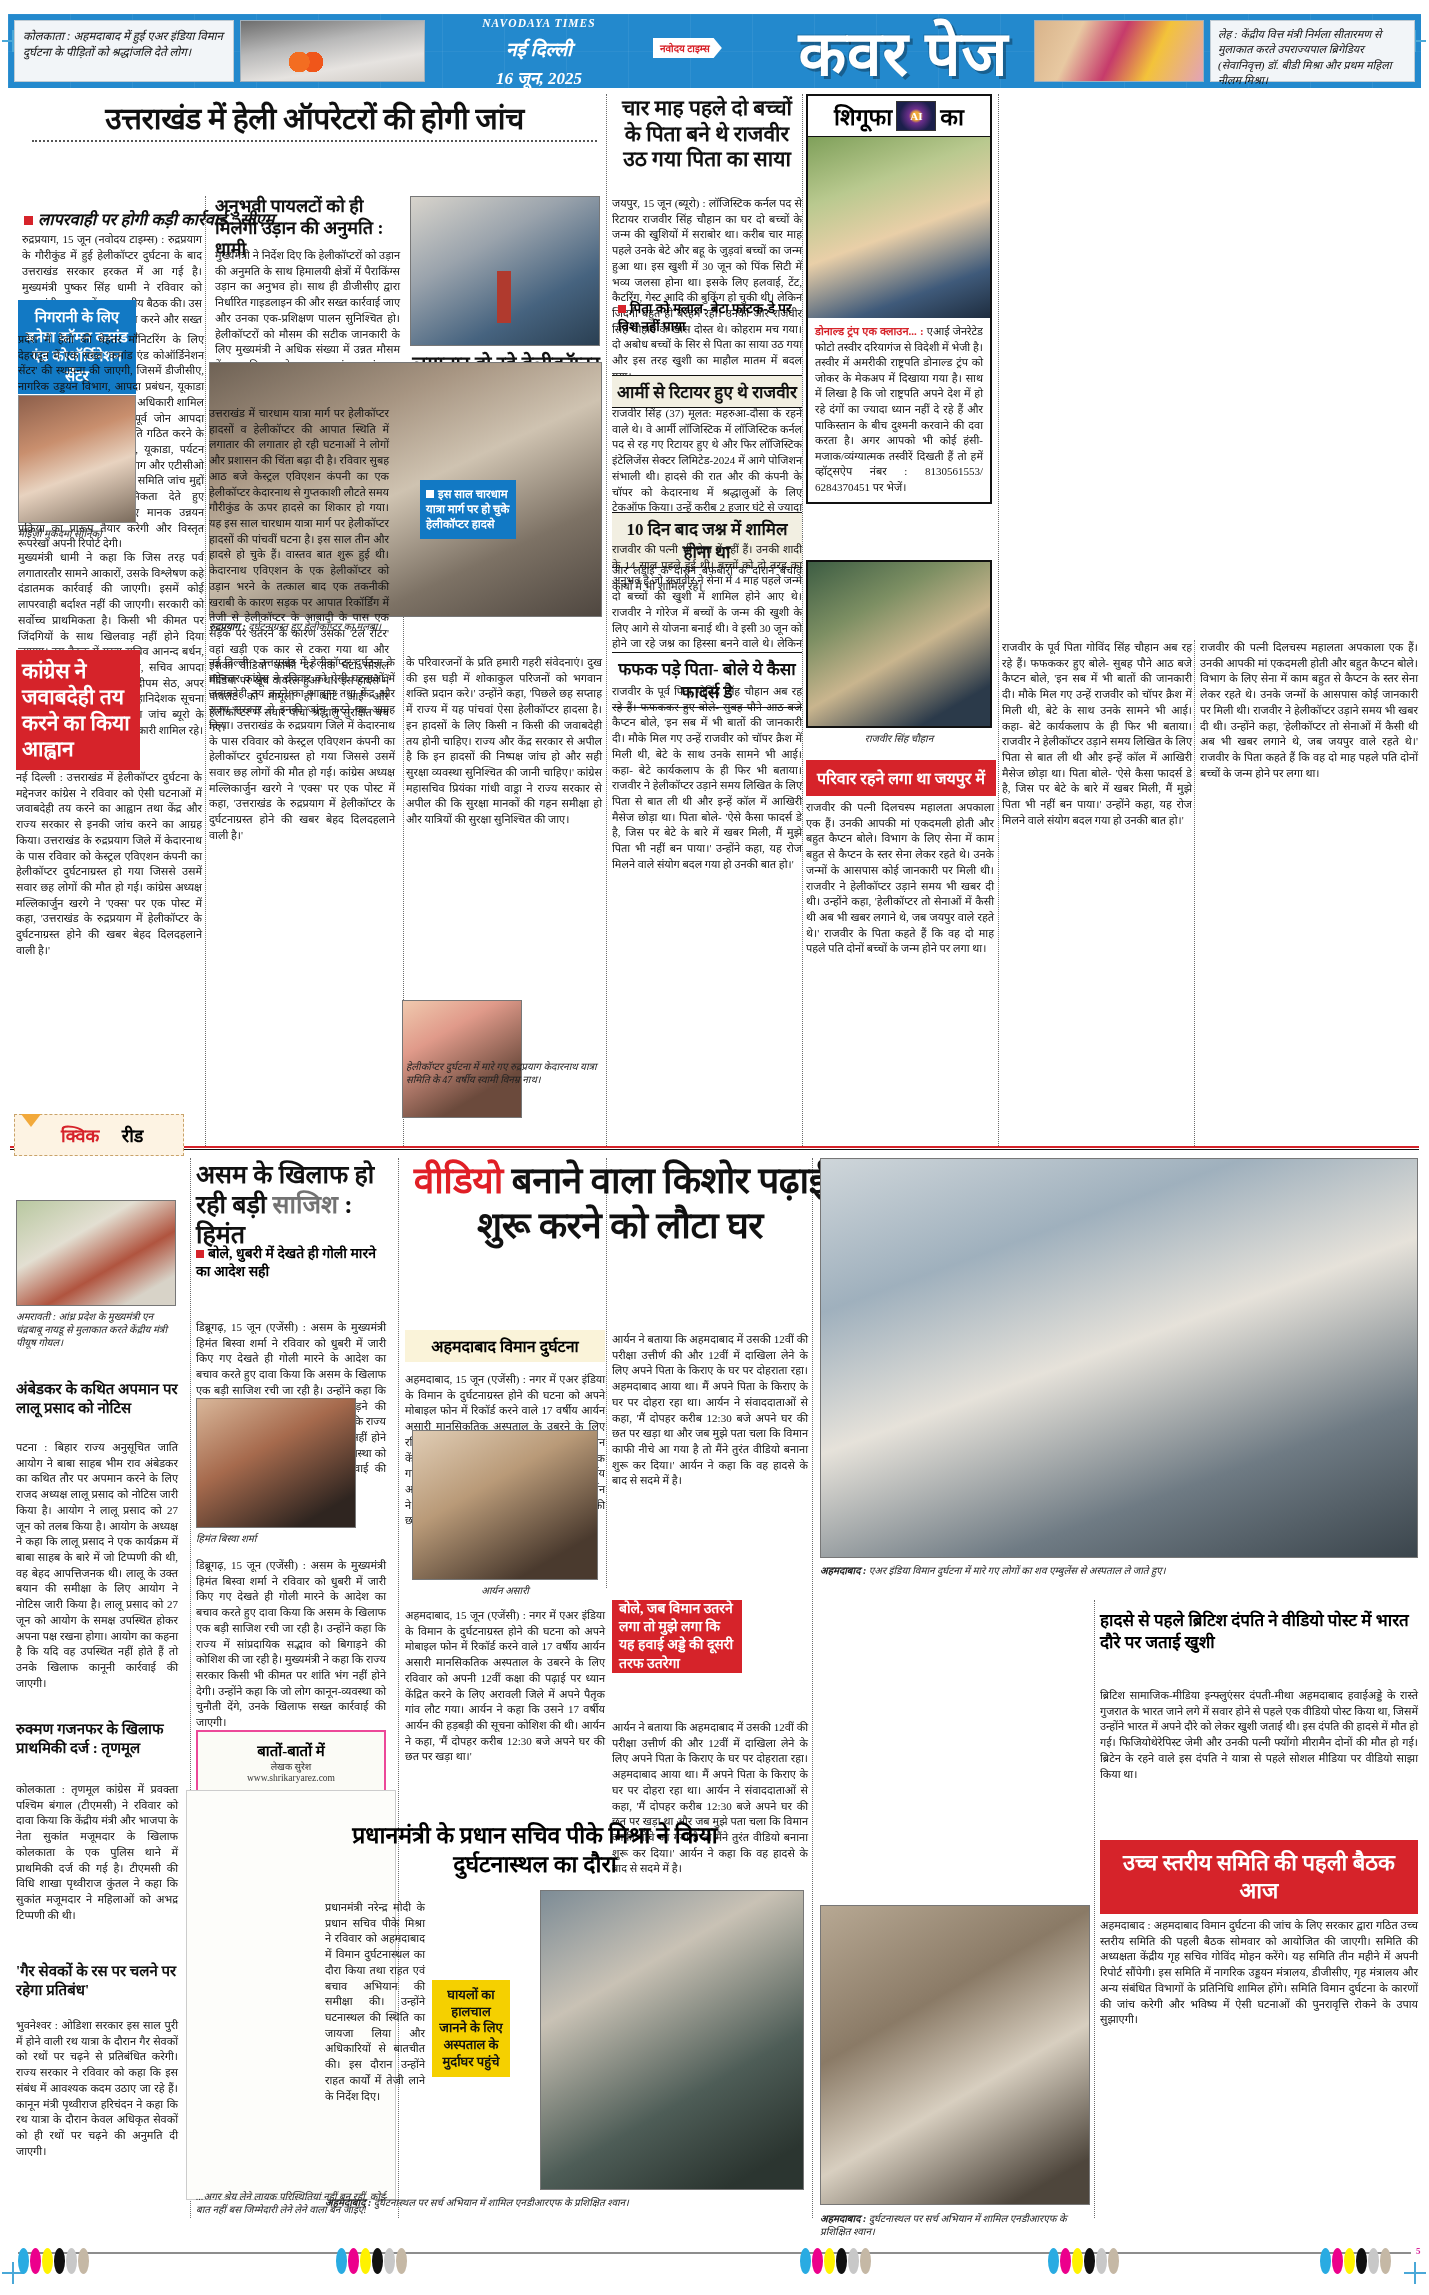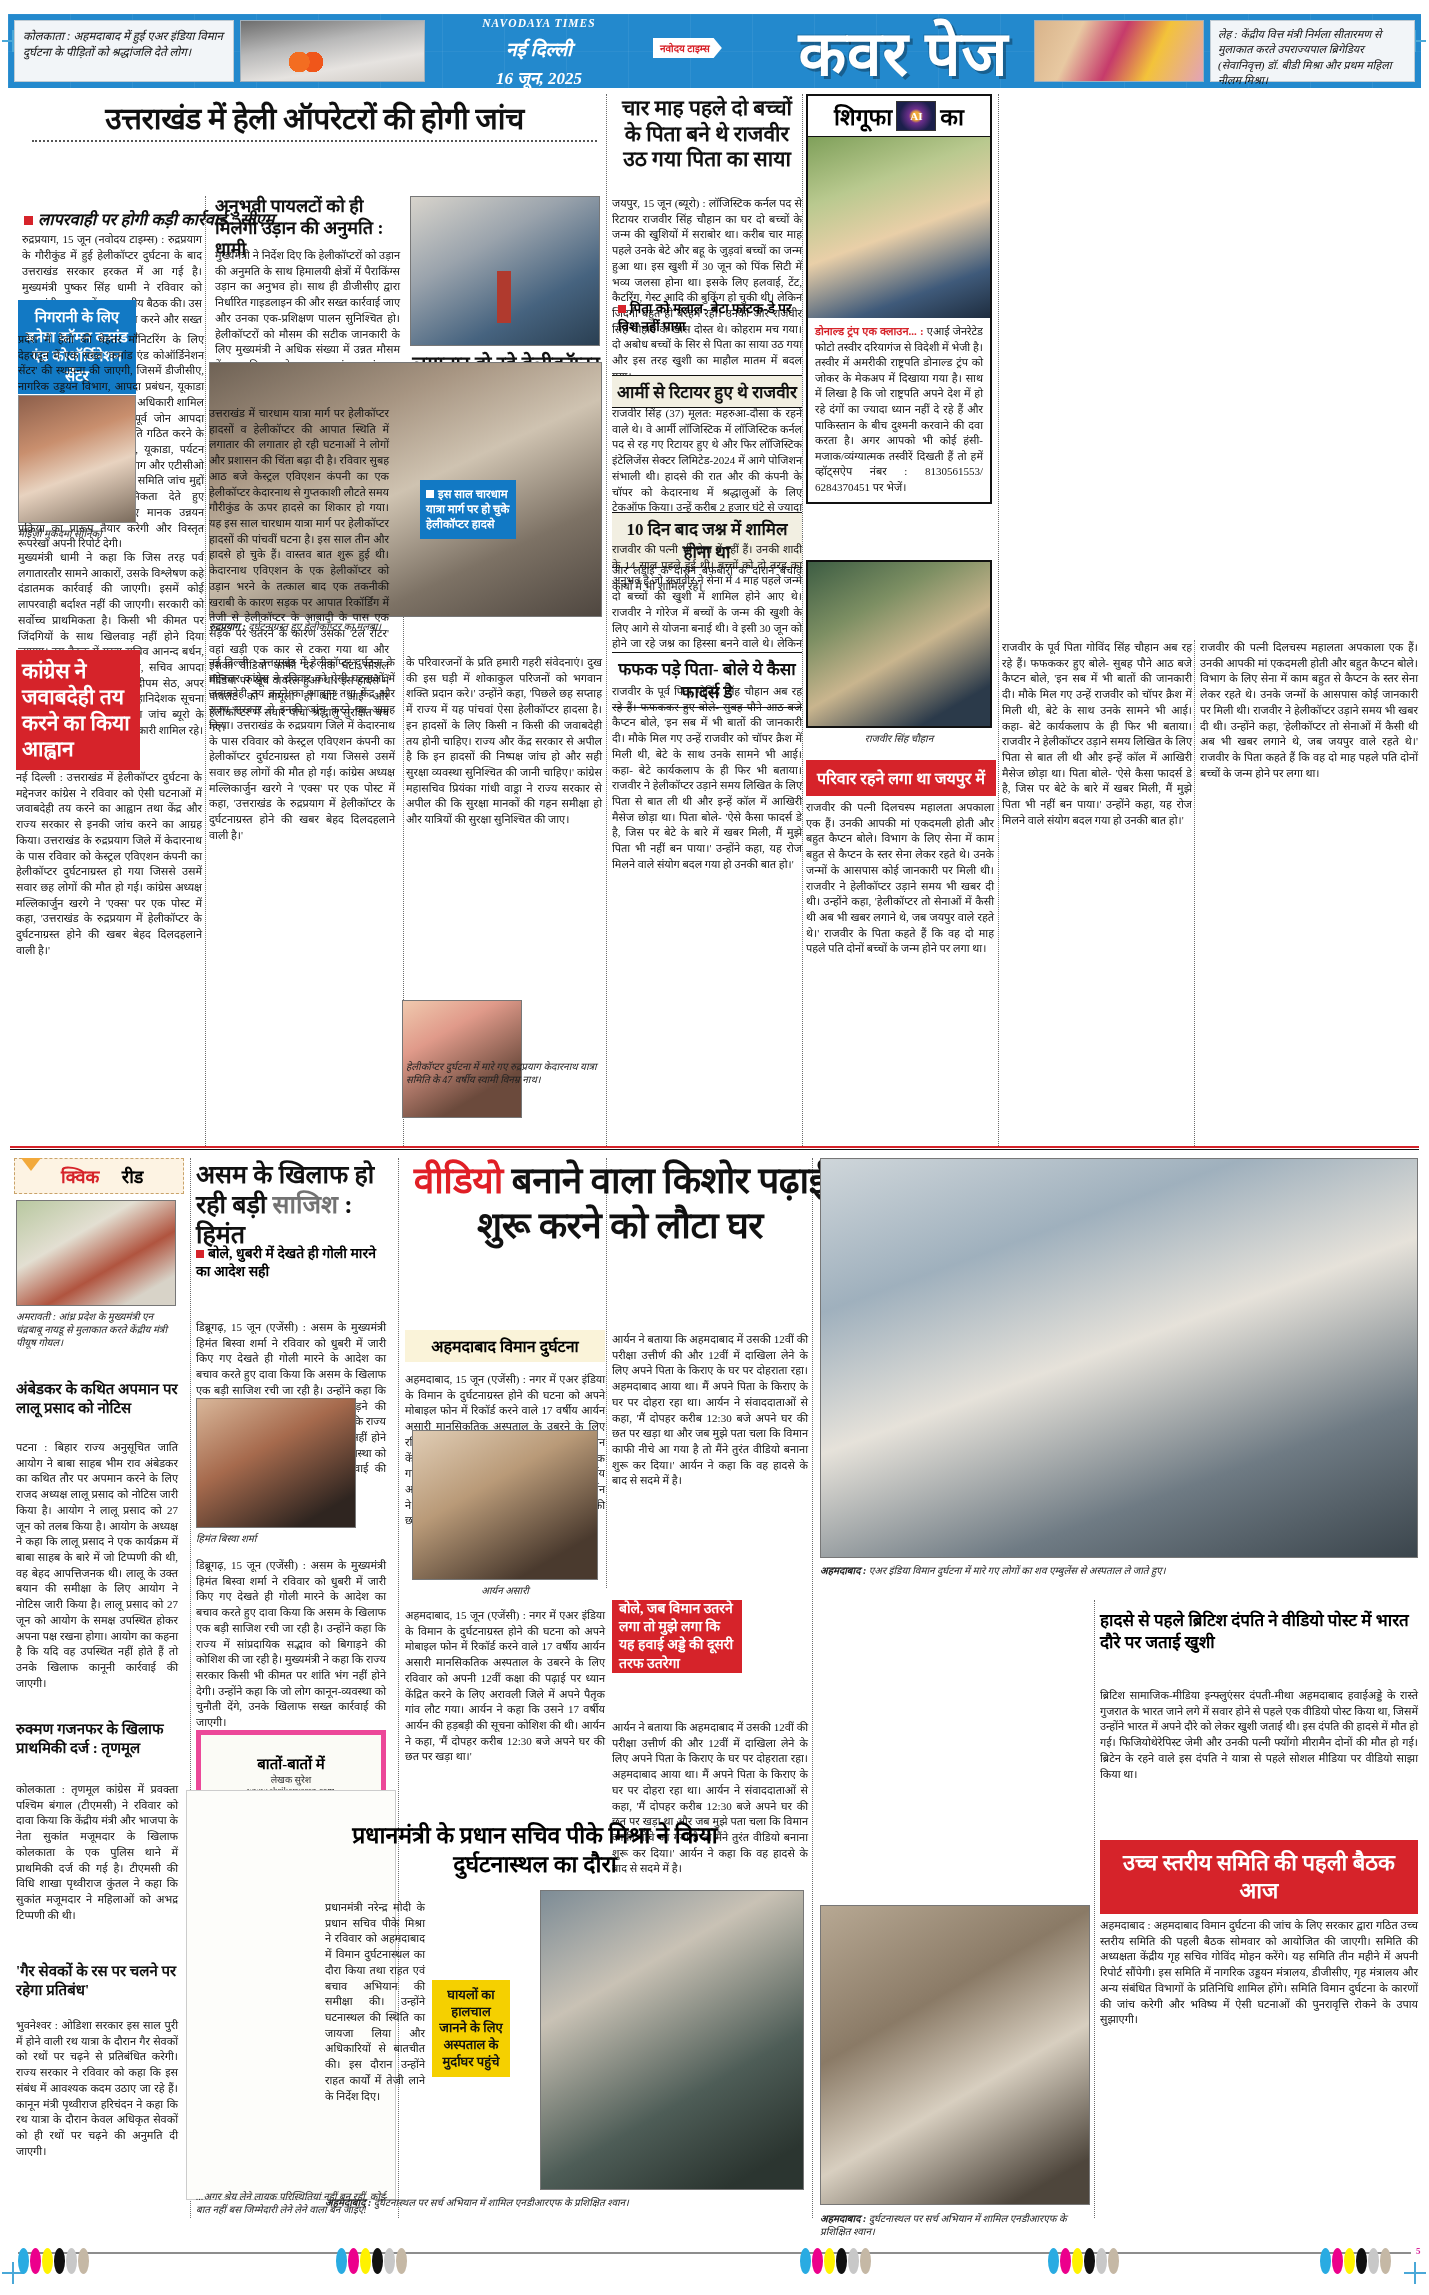--- a/index.html
+++ b/index.html
@@ -121,21 +121,21 @@
 
   .sg2-img { position:absolute; left:806px; top:516px; width:186px; height:168px; border:2px solid #111;
              background:linear-gradient(150deg,#3d5d43 0%,#7d8f63 30%,#c9b58e 55%,#2b3a4a 85%); }
   .sg2-cap { position:absolute; left:806px; top:688px; width:186px; text-align:center; }
 
   
   .mid-rule { position:absolute; left:10px; top:1146px; width:1409px; border-top:2px solid #d6232a;
               border-bottom:1px solid #111; height:4px; }
 
   
-  .qr-tab { position:absolute; left:14px; top:1158px; width:170px; height:36px; background:#fdf3e3;
+  .qr-tab { position:absolute; left:14px; top:1114px; width:170px; height:42px; background:#fdf3e3;
             border:1px dashed #c9a36a; display:flex; align-items:center; padding-left:10px; }
   .qr-tab:before { content:""; position:absolute; left:6px; top:-1px; width:20px; height:13px;
             background:#f2a93b; clip-path:polygon(0 0,100% 0,50% 100%); }
   .qr-tab span { font-size:18px; font-weight:bold; margin-left:18px; }
   .qr-tab .red { color:#d6232a; }
   .qr-img { position:absolute; left:16px; top:1200px; width:160px; height:106px; border:1px solid #777;
             background:linear-gradient(150deg,#b8c8a0 0%,#e3dfd2 35%,#b0543f 62%,#d8d3c8 85%); }
   .qr-cap { position:absolute; left:16px; top:1310px; width:160px; }
   .qr-h { position:absolute; font-size:15px; font-weight:bold; line-height:1.25; color:#111; }
   .qr-t { position:absolute; width:162px; }
@@ -143,22 +143,22 @@
   
   .as-head { position:absolute; left:196px; top:1160px; width:190px;
              font-size:25px; font-weight:bold; line-height:1.2; color:#111; }
   .as-head .red { color:#737373; }
   .as-sub { position:absolute; left:196px; top:1245px; width:190px; font-size:14px; font-weight:bold;
             line-height:1.3; }
   .as-sub .sq { display:inline-block; width:8px;height:8px;background:#d6232a;margin-right:4px; }
   .as-body { position:absolute; left:196px; top:1318px; width:190px; }
   .as-img { position:absolute; left:196px; top:1382px; width:160px; height:130px; border:1px solid #777;
             background:linear-gradient(150deg,#d9b79a 0%,#a66a4d 40%,#2f2520 85%); }
-  .bb-box { position:absolute; left:196px; top:1730px; width:190px; border:5px solid #ec4899; background:#fbfbf6;
-            text-align:center; padding:18px 0; }
+  .bb-box { position:absolute; left:196px; top:1730px; width:190px; border:2px solid #ec4899; background:#fbfbf6;
+            text-align:center; padding:8px 0; }
   .bb-box .t { font-size:15px; font-weight:bold; }
   .bb-box .s { font-size:9.5px; color:#333; }
   .cartoon { position:absolute; left:186px; top:1790px; width:210px; height:410px;
              background:#fdfdfa; border:1px solid #ccc; }
 
   
   .vd-head { position:absolute; left:405px; top:1158px; width:430px; text-align:center;
              font-size:37px; font-weight:bold; line-height:1.22; color:#111; letter-spacing:-.5px; }
   .vd-head .red { color:#e01f26; }
   .vd-band { position:absolute; left:405px; top:1330px; width:200px; background:#faf3d9;

